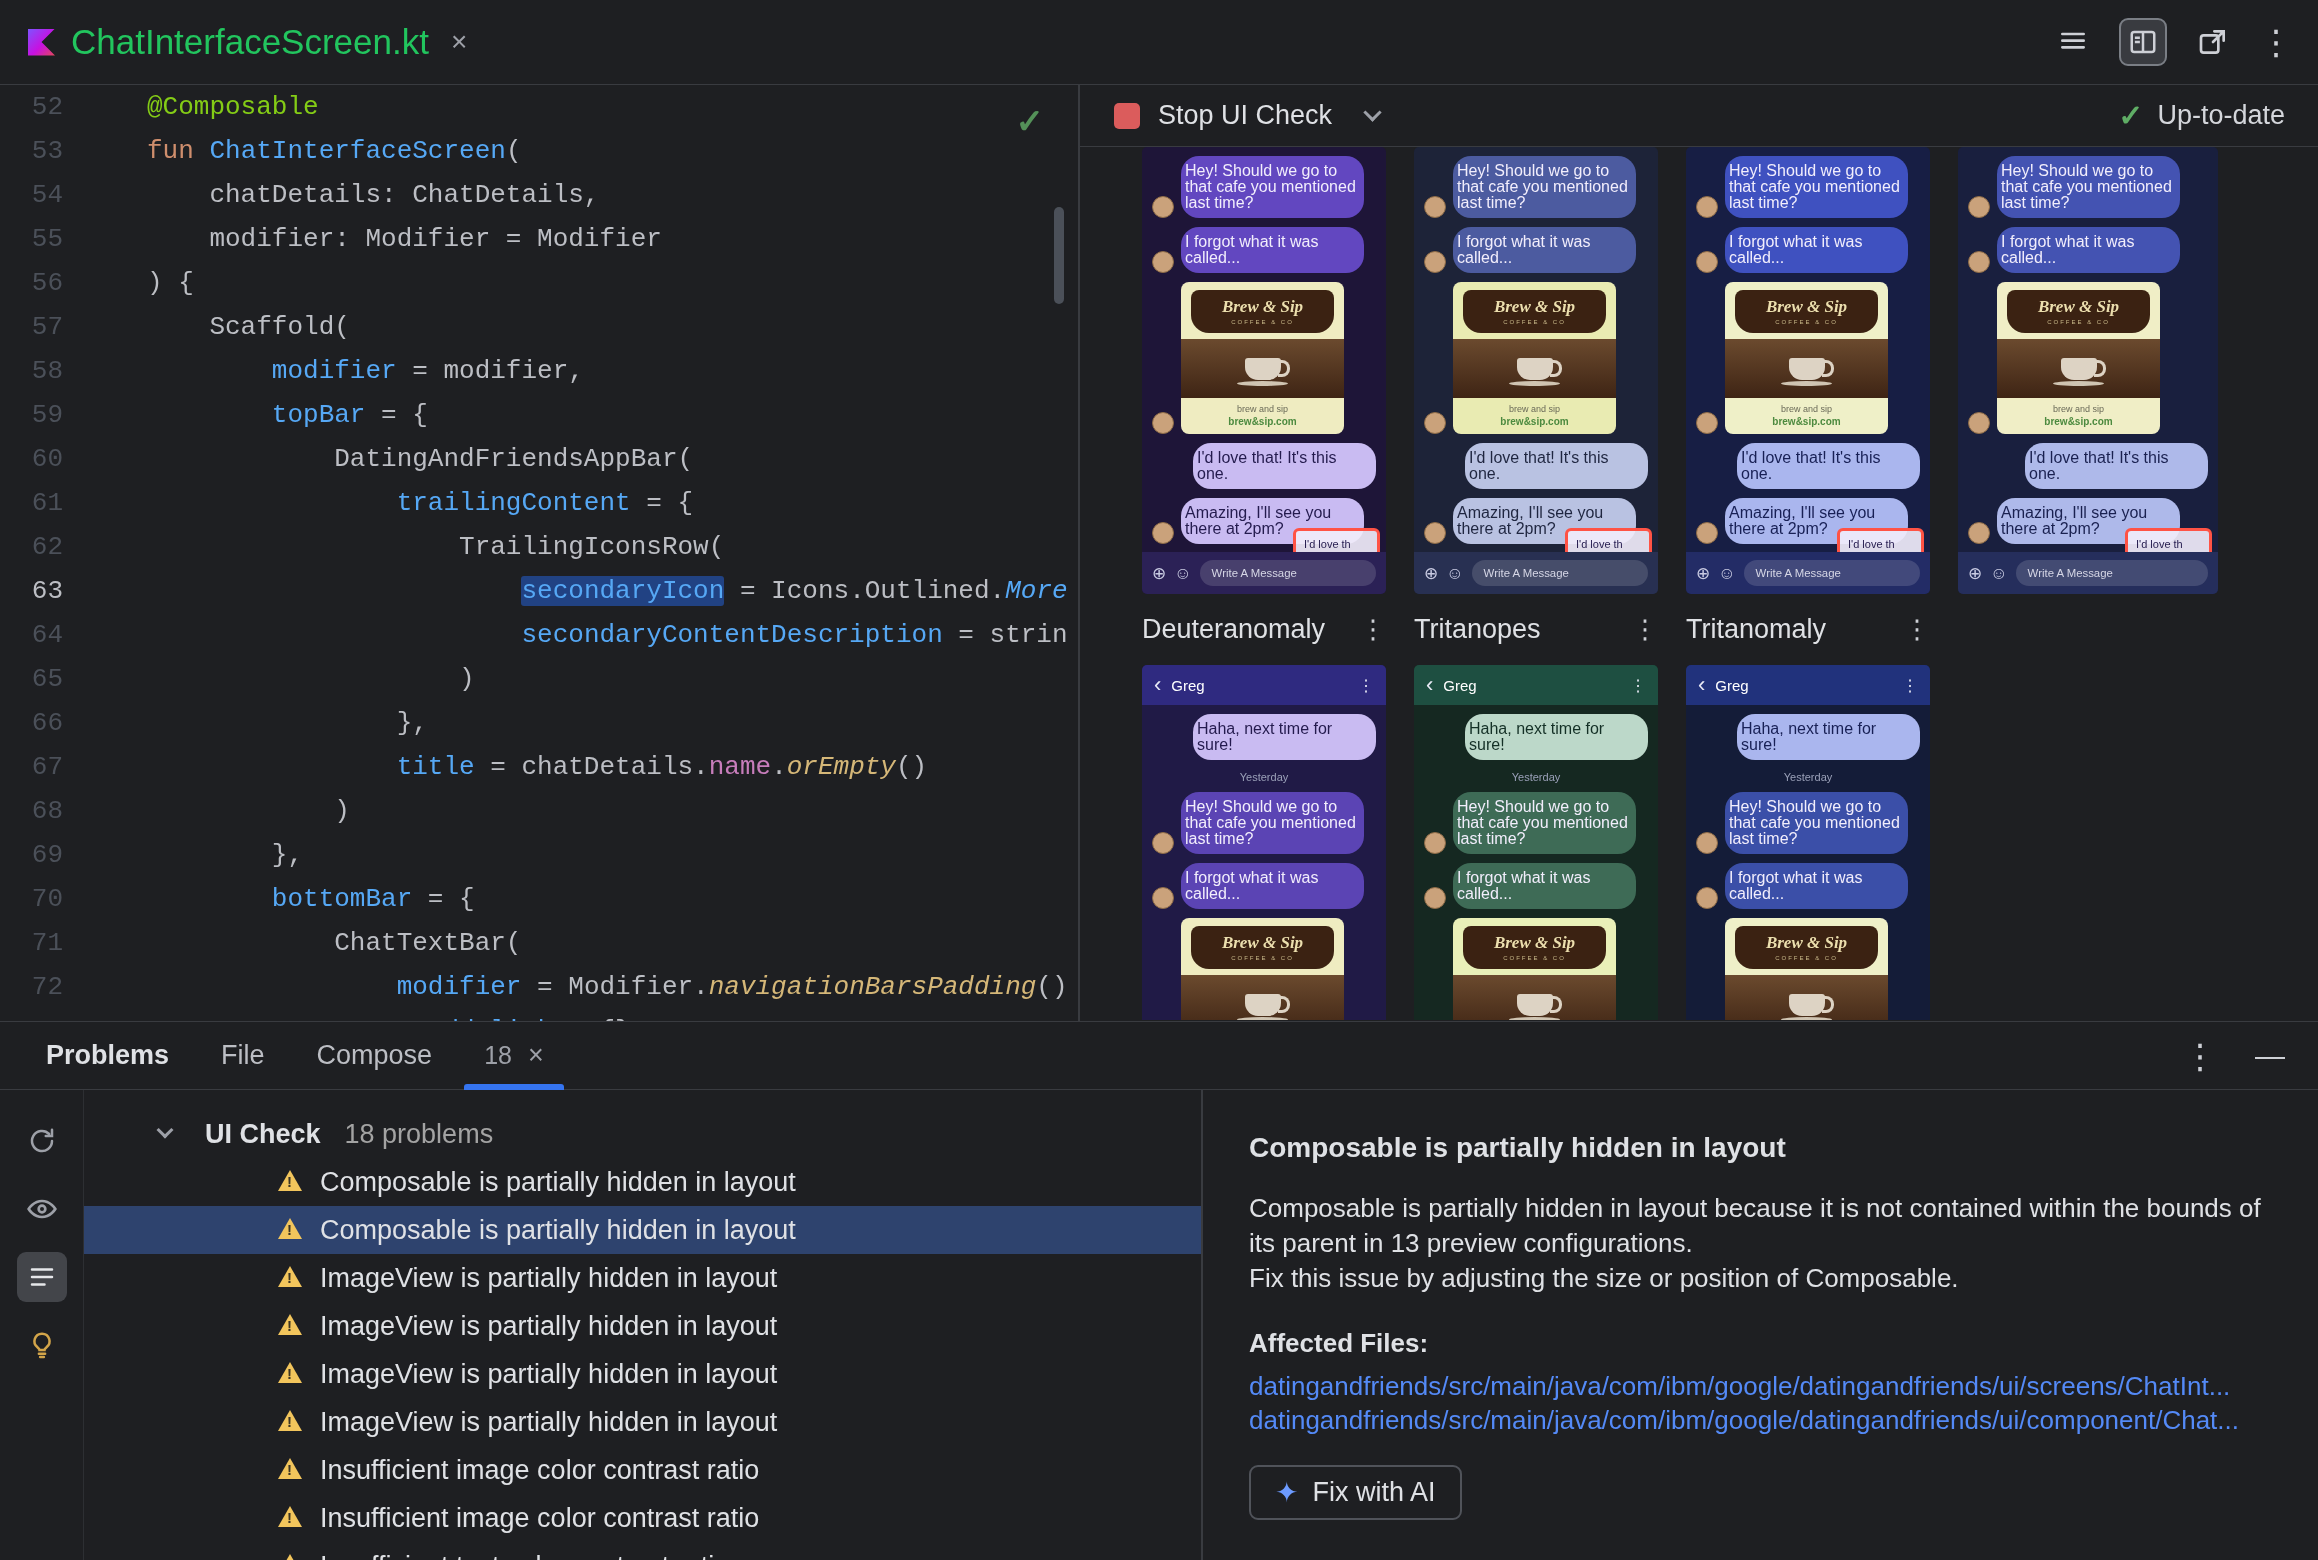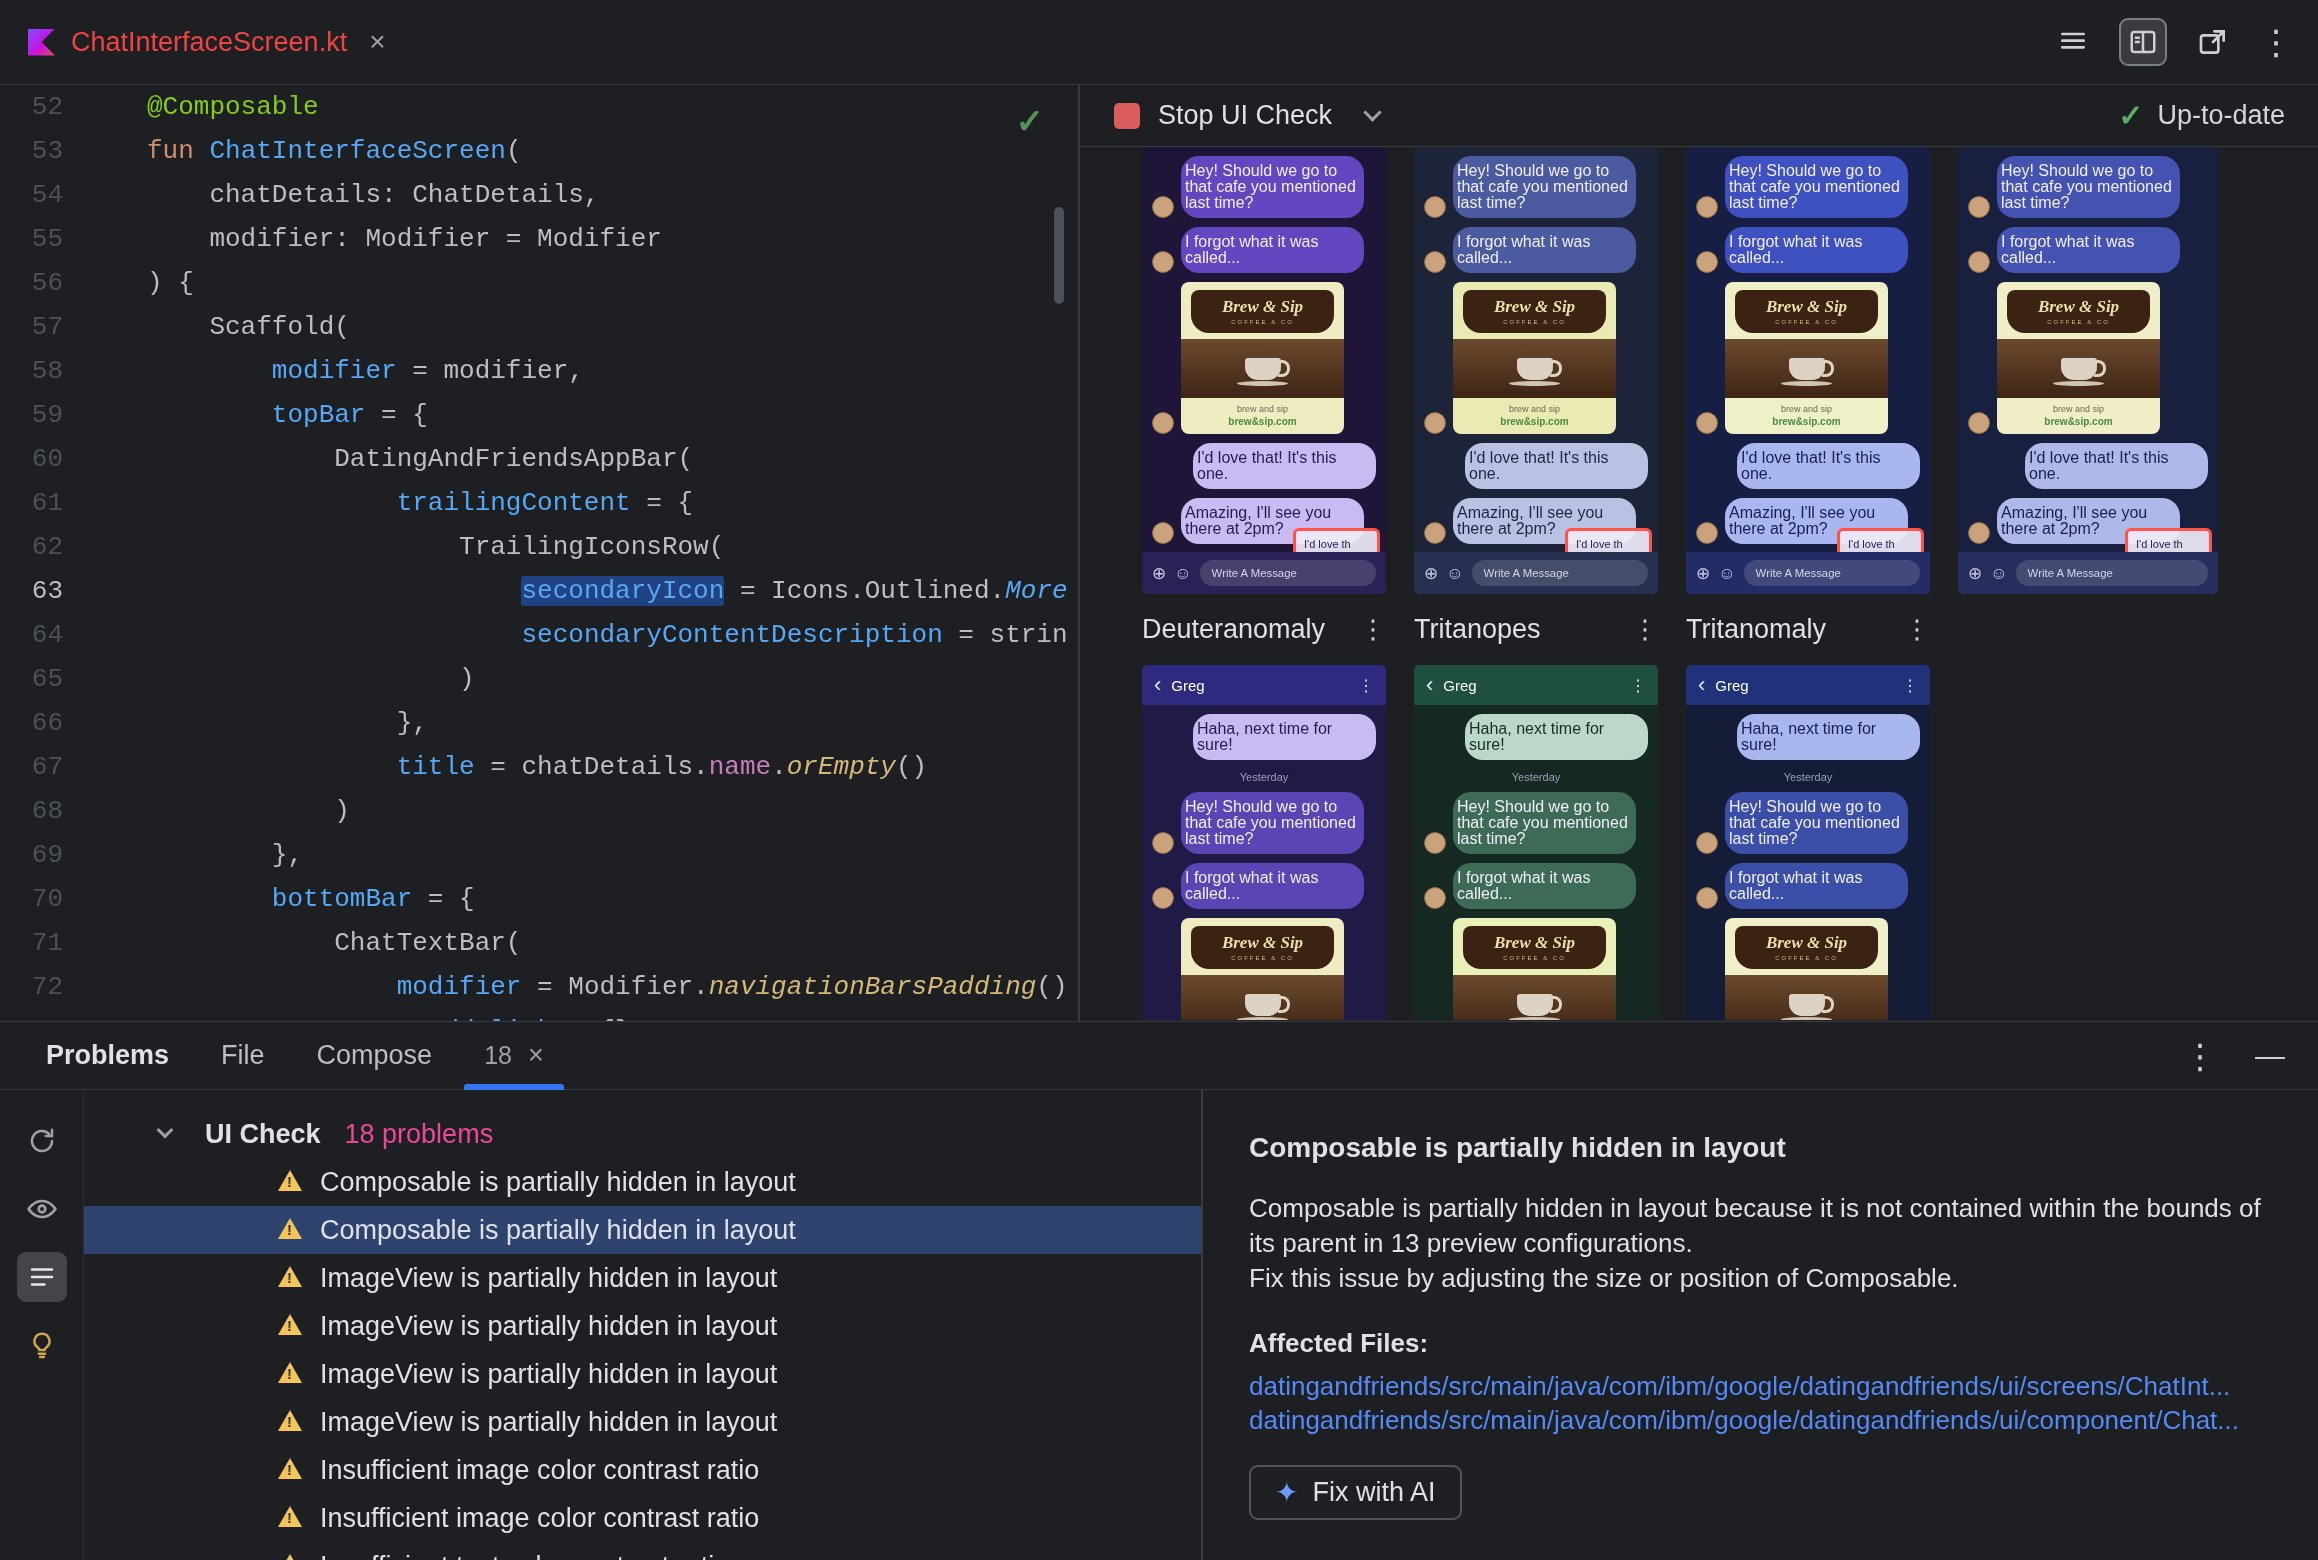--- a/index.html
+++ b/index.html
@@ -7,21 +7,21 @@
   #app{position:relative;width:2319px;height:1560px;background:#1e1f22;color:#dfe1e5;
        font-family:"Liberation Sans",sans-serif;overflow:hidden}
 
   
   .titlebar{position:absolute;top:0;left:0;right:0;height:85px;border-bottom:1px solid #393b40;
             display:flex;align-items:center}
   .tab-file{display:flex;align-items:center;gap:16px;padding:0 28px;height:100%}
   .kotlin-icon{width:27px;height:27px;flex:none;
       background:linear-gradient(135deg,#7f52ff 0%,#c711e1 55%,#e44857 100%);
       clip-path:polygon(0 0,100% 0,50% 50%,100% 100%,0 100%)}
-  .tab-title{font-size:27px;color:#ef4444}
+  .tab-title{font-size:35px;color:#22c55e}
   .tab-close{font-size:28px;color:#9da0a8;margin-left:6px;cursor:pointer}
   .win-icons{margin-left:auto;display:flex;align-items:center;gap:22px;padding-right:26px}
   .wicon{width:48px;height:48px;border-radius:9px;display:flex;align-items:center;justify-content:center;color:#ced0d6}
   .wicon.on{background:#393b40;border:2px solid #7a7e85}
   .kebab{font-size:34px;color:#ced0d6;line-height:1}
 
   
   .main{position:absolute;top:85px;left:0;width:2319px;height:936px;display:flex}
 
   
@@ -122,21 +122,21 @@
   .sicon{width:50px;height:50px;border-radius:9px;display:flex;align-items:center;justify-content:center;
          color:#9da0a8;cursor:pointer}
   .sicon.sel{background:#43454a;color:#e6e7ea}
 
   .tree{width:1117px;padding-top:20px;overflow:hidden;flex:none}
   .trow{height:48px;display:flex;align-items:center;font-size:27px;color:#dfe1e5;cursor:pointer}
   .trow.group{padding-left:111px;gap:24px}
   .gchv{width:12px;height:12px;border-right:3px solid #9da0a8;border-bottom:3px solid #9da0a8;
         transform:rotate(45deg);margin:-8px 10px 0 -36px}
   .glabel{font-weight:bold}
-  .gcount{color:#ec4899}
+  .gcount{color:#a3a3a3}
   .trow.item{padding-left:194px;gap:18px}
   .trow.item.selected{background:#2e436e}
   .warn{position:relative;width:0;height:0;border-left:12px solid transparent;border-right:12px solid transparent;
         border-bottom:21px solid #f2c55c;flex:none;margin-top:-4px}
   .warn::after{content:"!";position:absolute;left:-3px;top:3px;font-size:15px;font-weight:bold;color:#3b3423}
 
   .detail{flex:1;border-left:2px solid #393b40;padding:40px 40px 0 46px;font-size:26px;line-height:35px;color:#dfe1e5;overflow:hidden}
   .dtitle{font-weight:bold;font-size:28px;margin-bottom:26px}
   .dbody{max-width:1074px}
   .daff{font-weight:bold;margin-top:30px;margin-bottom:8px}

